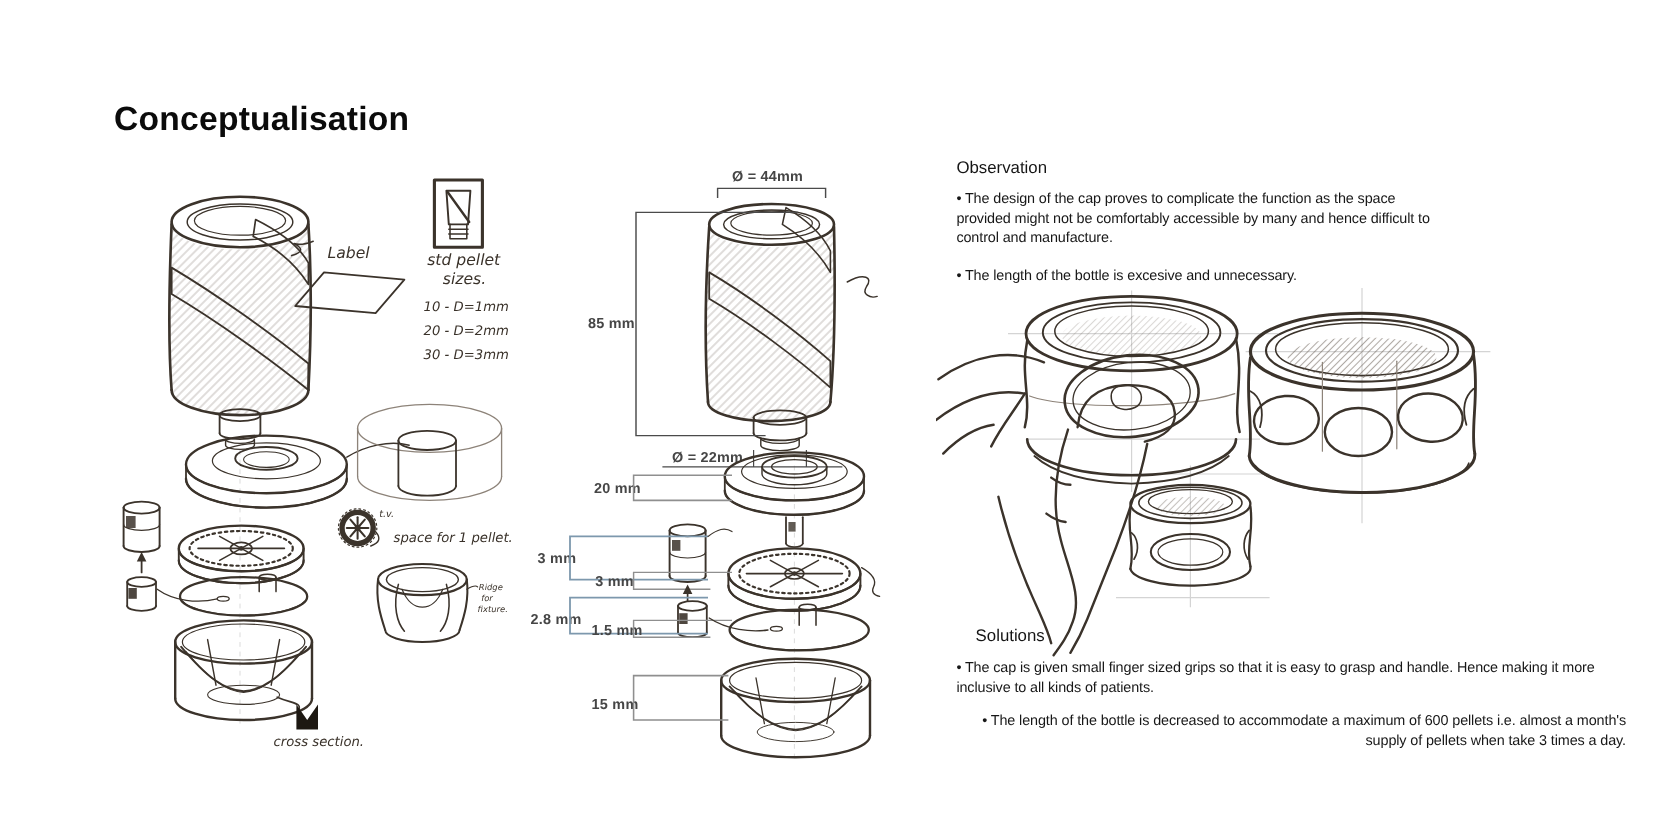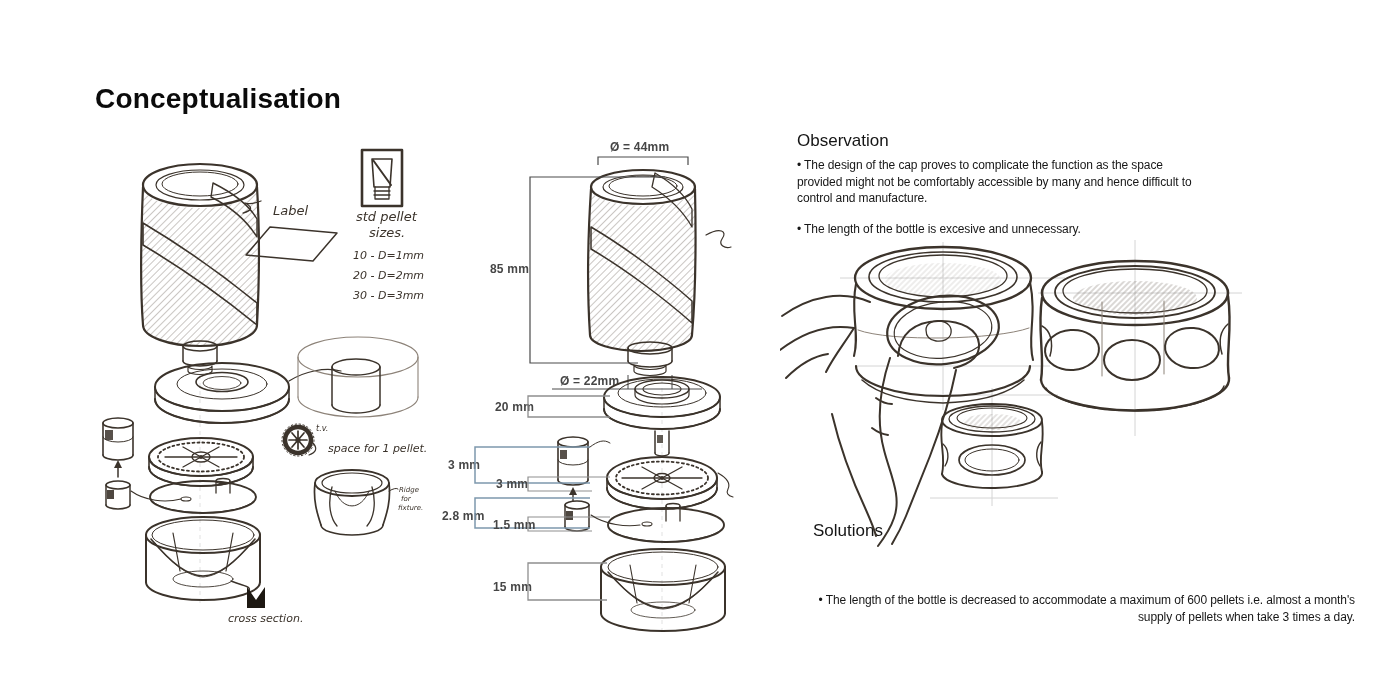--- a/index.html
+++ b/index.html
@@ -1,20 +1,20 @@
 <!DOCTYPE html>
 <html><head>
 <meta charset="utf-8">
 <style>
   html,body{margin:0;padding:0;background:#fff;}
   .page{position:relative;width:1400px;height:700px;background:#ffffff;overflow:hidden;
         font-family:"Liberation Sans",sans-serif;}
   .abs{position:absolute;}
   .title{font-size:28px;font-weight:bold;color:#0b0b0b;letter-spacing:.2px;}
-  .sec-h{font-size:17px;color:#151515;}
+  .sec-h{font-size:14px;color:#151515;}
   .body-text{font-size:12px;color:#171717;line-height:1.38;letter-spacing:-0.1px;}
   svg{display:block;}
   svg .ink{stroke:#3b332b;fill:none;stroke-linecap:round;stroke-linejoin:round;}
   svg .pencil{stroke:#8d8379;fill:none;stroke-linecap:round;}
   svg .guide{stroke:#d4d4d4;fill:none;}
   svg .dimline{stroke:#4a4a4a;fill:none;}
   svg .graybox{stroke:#8f8f8f;fill:none;}
   svg .bluebox{stroke:#7d98ad;fill:none;}
   svg text.dim{font-family:"Liberation Sans",sans-serif;font-size:12px;font-weight:bold;
                fill:#464646;letter-spacing:.2px;}
@@ -331,20 +331,21 @@
     </g>
     <text class="dim" x="53" y="456">15 mm</text>
     <path class="graybox" d="M167,428 H88 V465 H167" stroke-width="1.3"></path>
   </svg>
 
   <div class="abs sec-h" style="left:797px;top:131px;">Observation</div>
   <div class="abs body-text" style="left:797px;top:221px;width:413px;">• The length of the bottle is excesive and unnecessary.</div>
   <div class="abs body-text" style="left:797px;top:157px;width:413px;">• The design of the cap proves to complicate the function as the space provided might not be comfortably accessible by many and hence difficult to control and manufacture.</div>
 
   <div class="abs sec-h" style="left:797px;top:521px;margin-left:16px;">Solutions</div>
+  <div class="abs body-text" style="left:797px;top:548px;width:558px;">• The cap is given small finger sized grips so that it is easy to grasp and handle. Hence making it more inclusive to all kinds of patients.</div>
   <div class="abs body-text" style="left:797px;top:592px;width:558px;text-align:right;">• The length of the bottle is decreased to accommodate a maximum of 600 pellets i.e. almost a month's supply of pellets when take 3 times a day.</div>
 
   <svg class="abs" style="left:780px;top:238px;" width="470" height="310" viewBox="0 0 470 310">
     <defs>
       <pattern id="hr" patternUnits="userSpaceOnUse" width="4" height="4" patternTransform="rotate(45)">
         <line x1="2" y1="0" x2="2" y2="4" stroke="#6a6056" stroke-width="0.9"></line>
       </pattern>
       <pattern id="hr2" patternUnits="userSpaceOnUse" width="3" height="3" patternTransform="rotate(40)">
         <line x1="1.5" y1="0" x2="1.5" y2="3" stroke="#4e443c" stroke-width="1"></line>
       </pattern>

